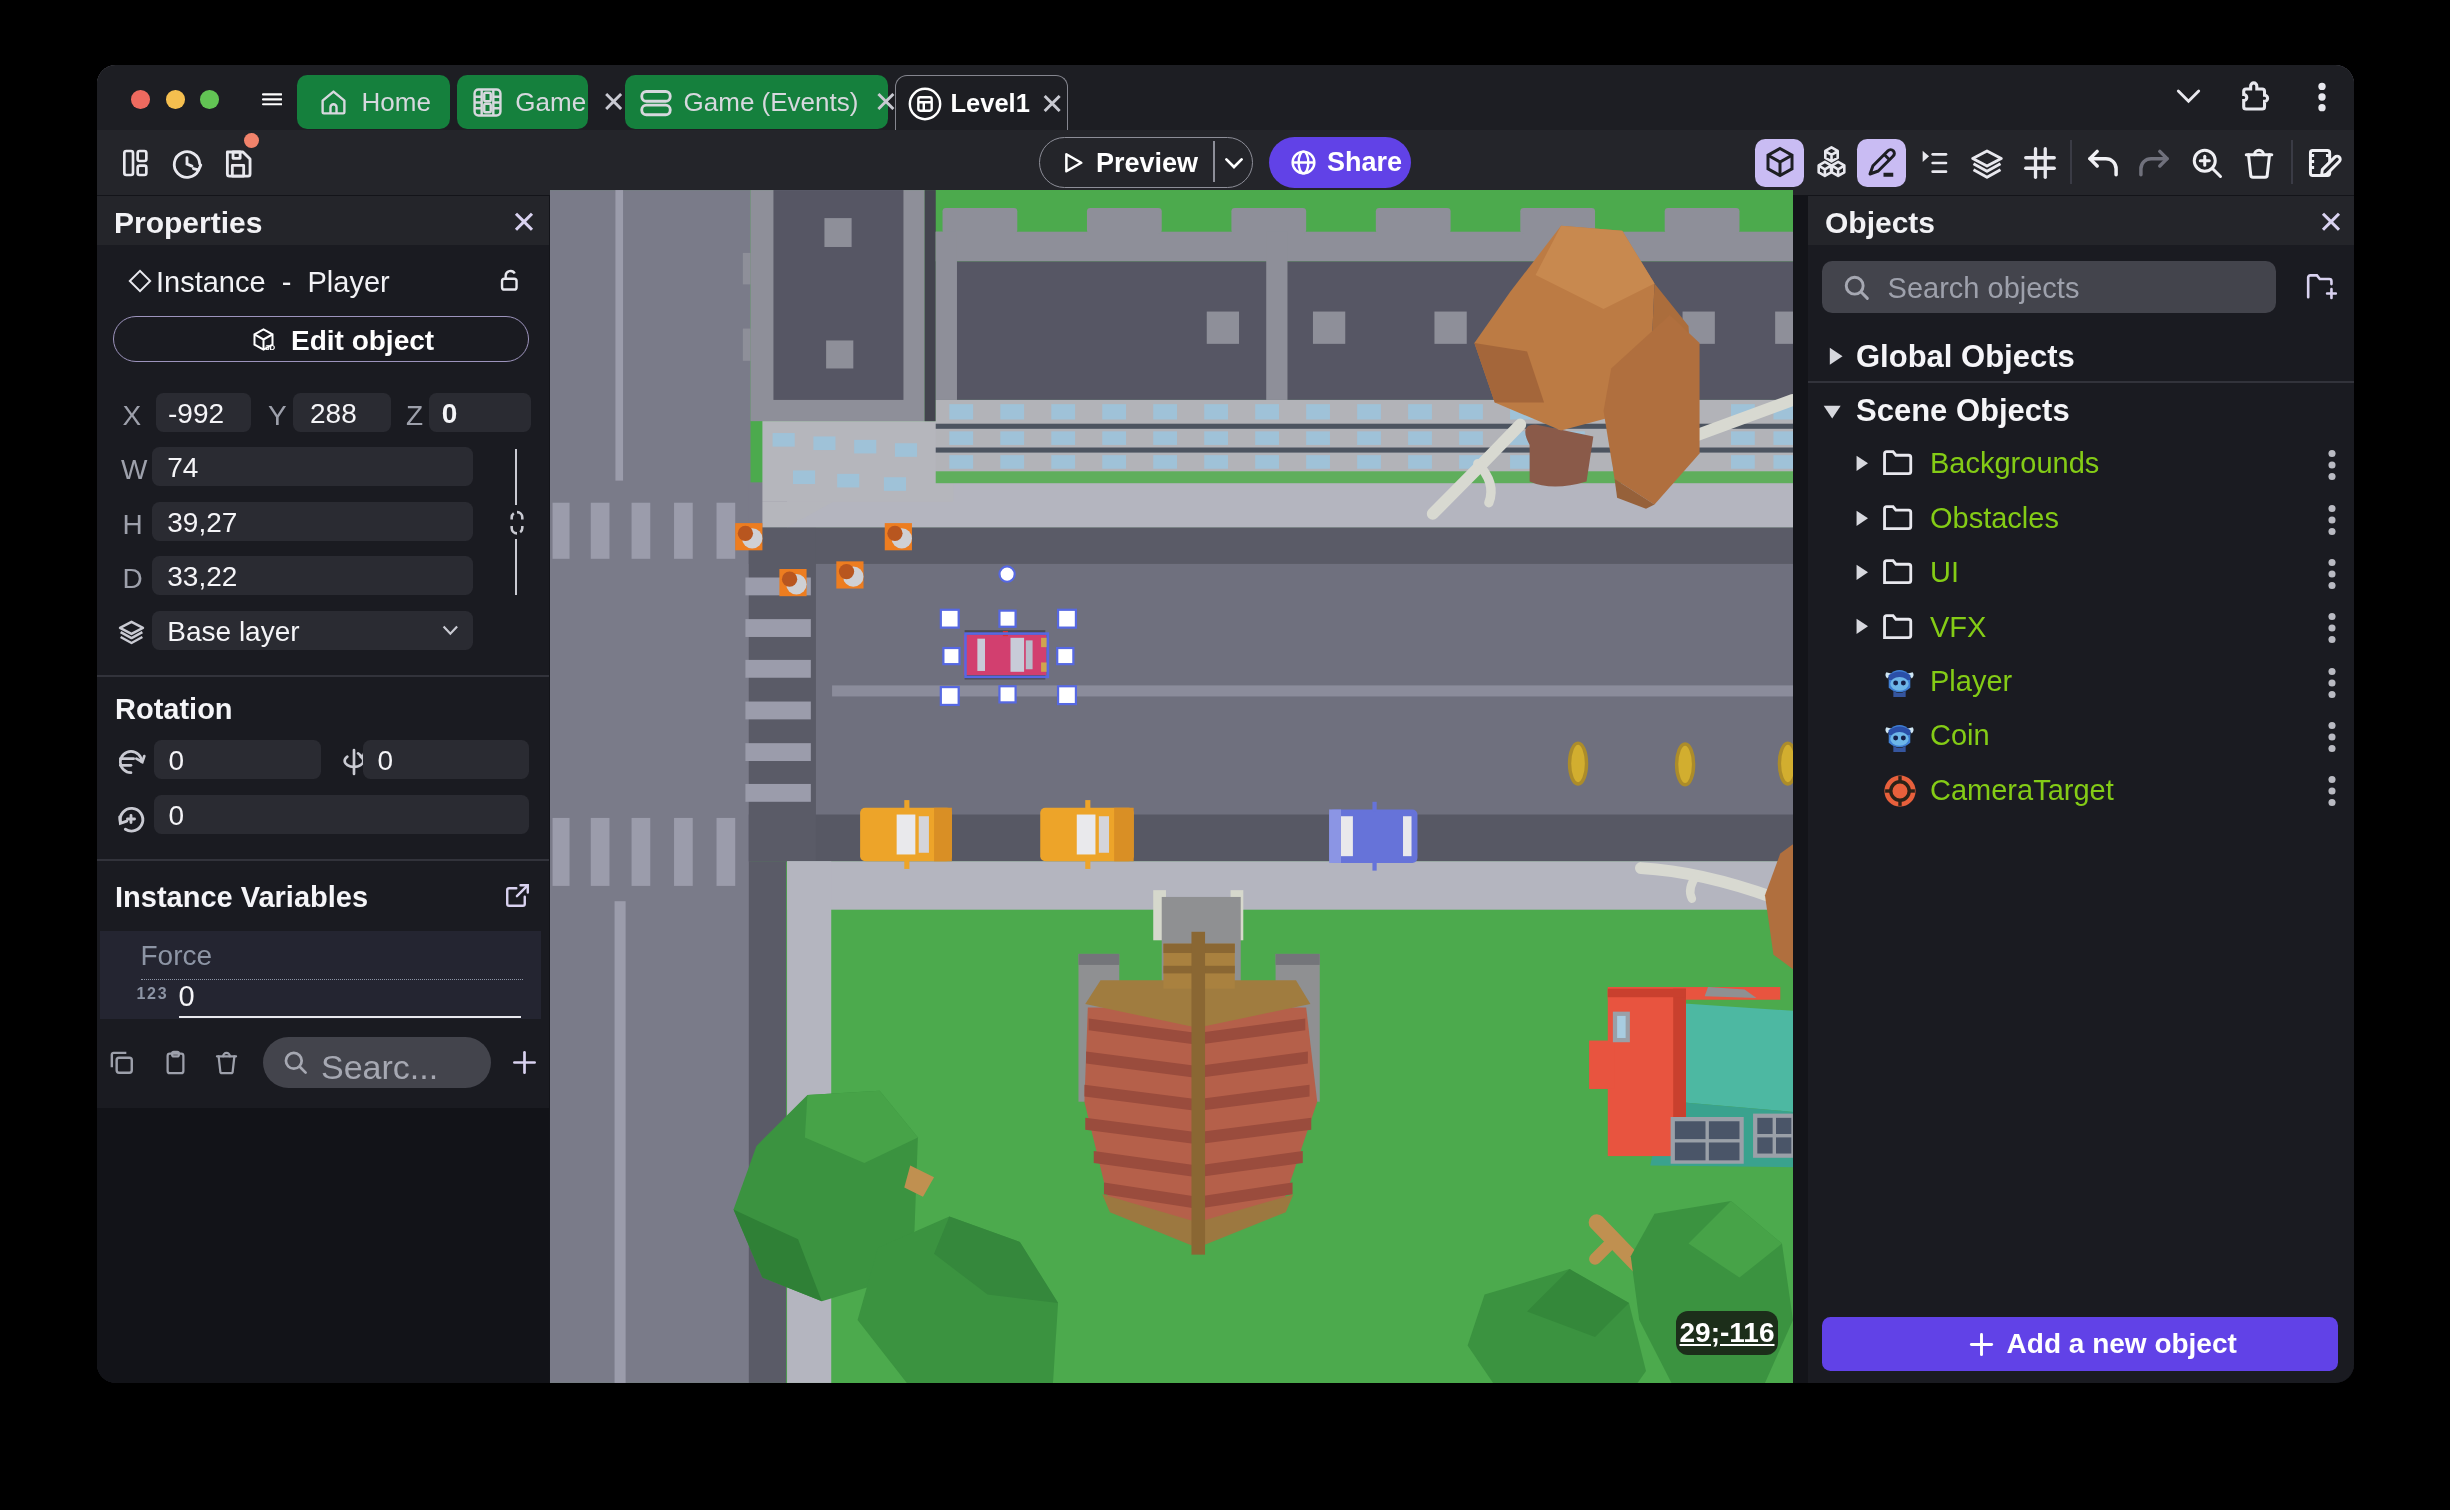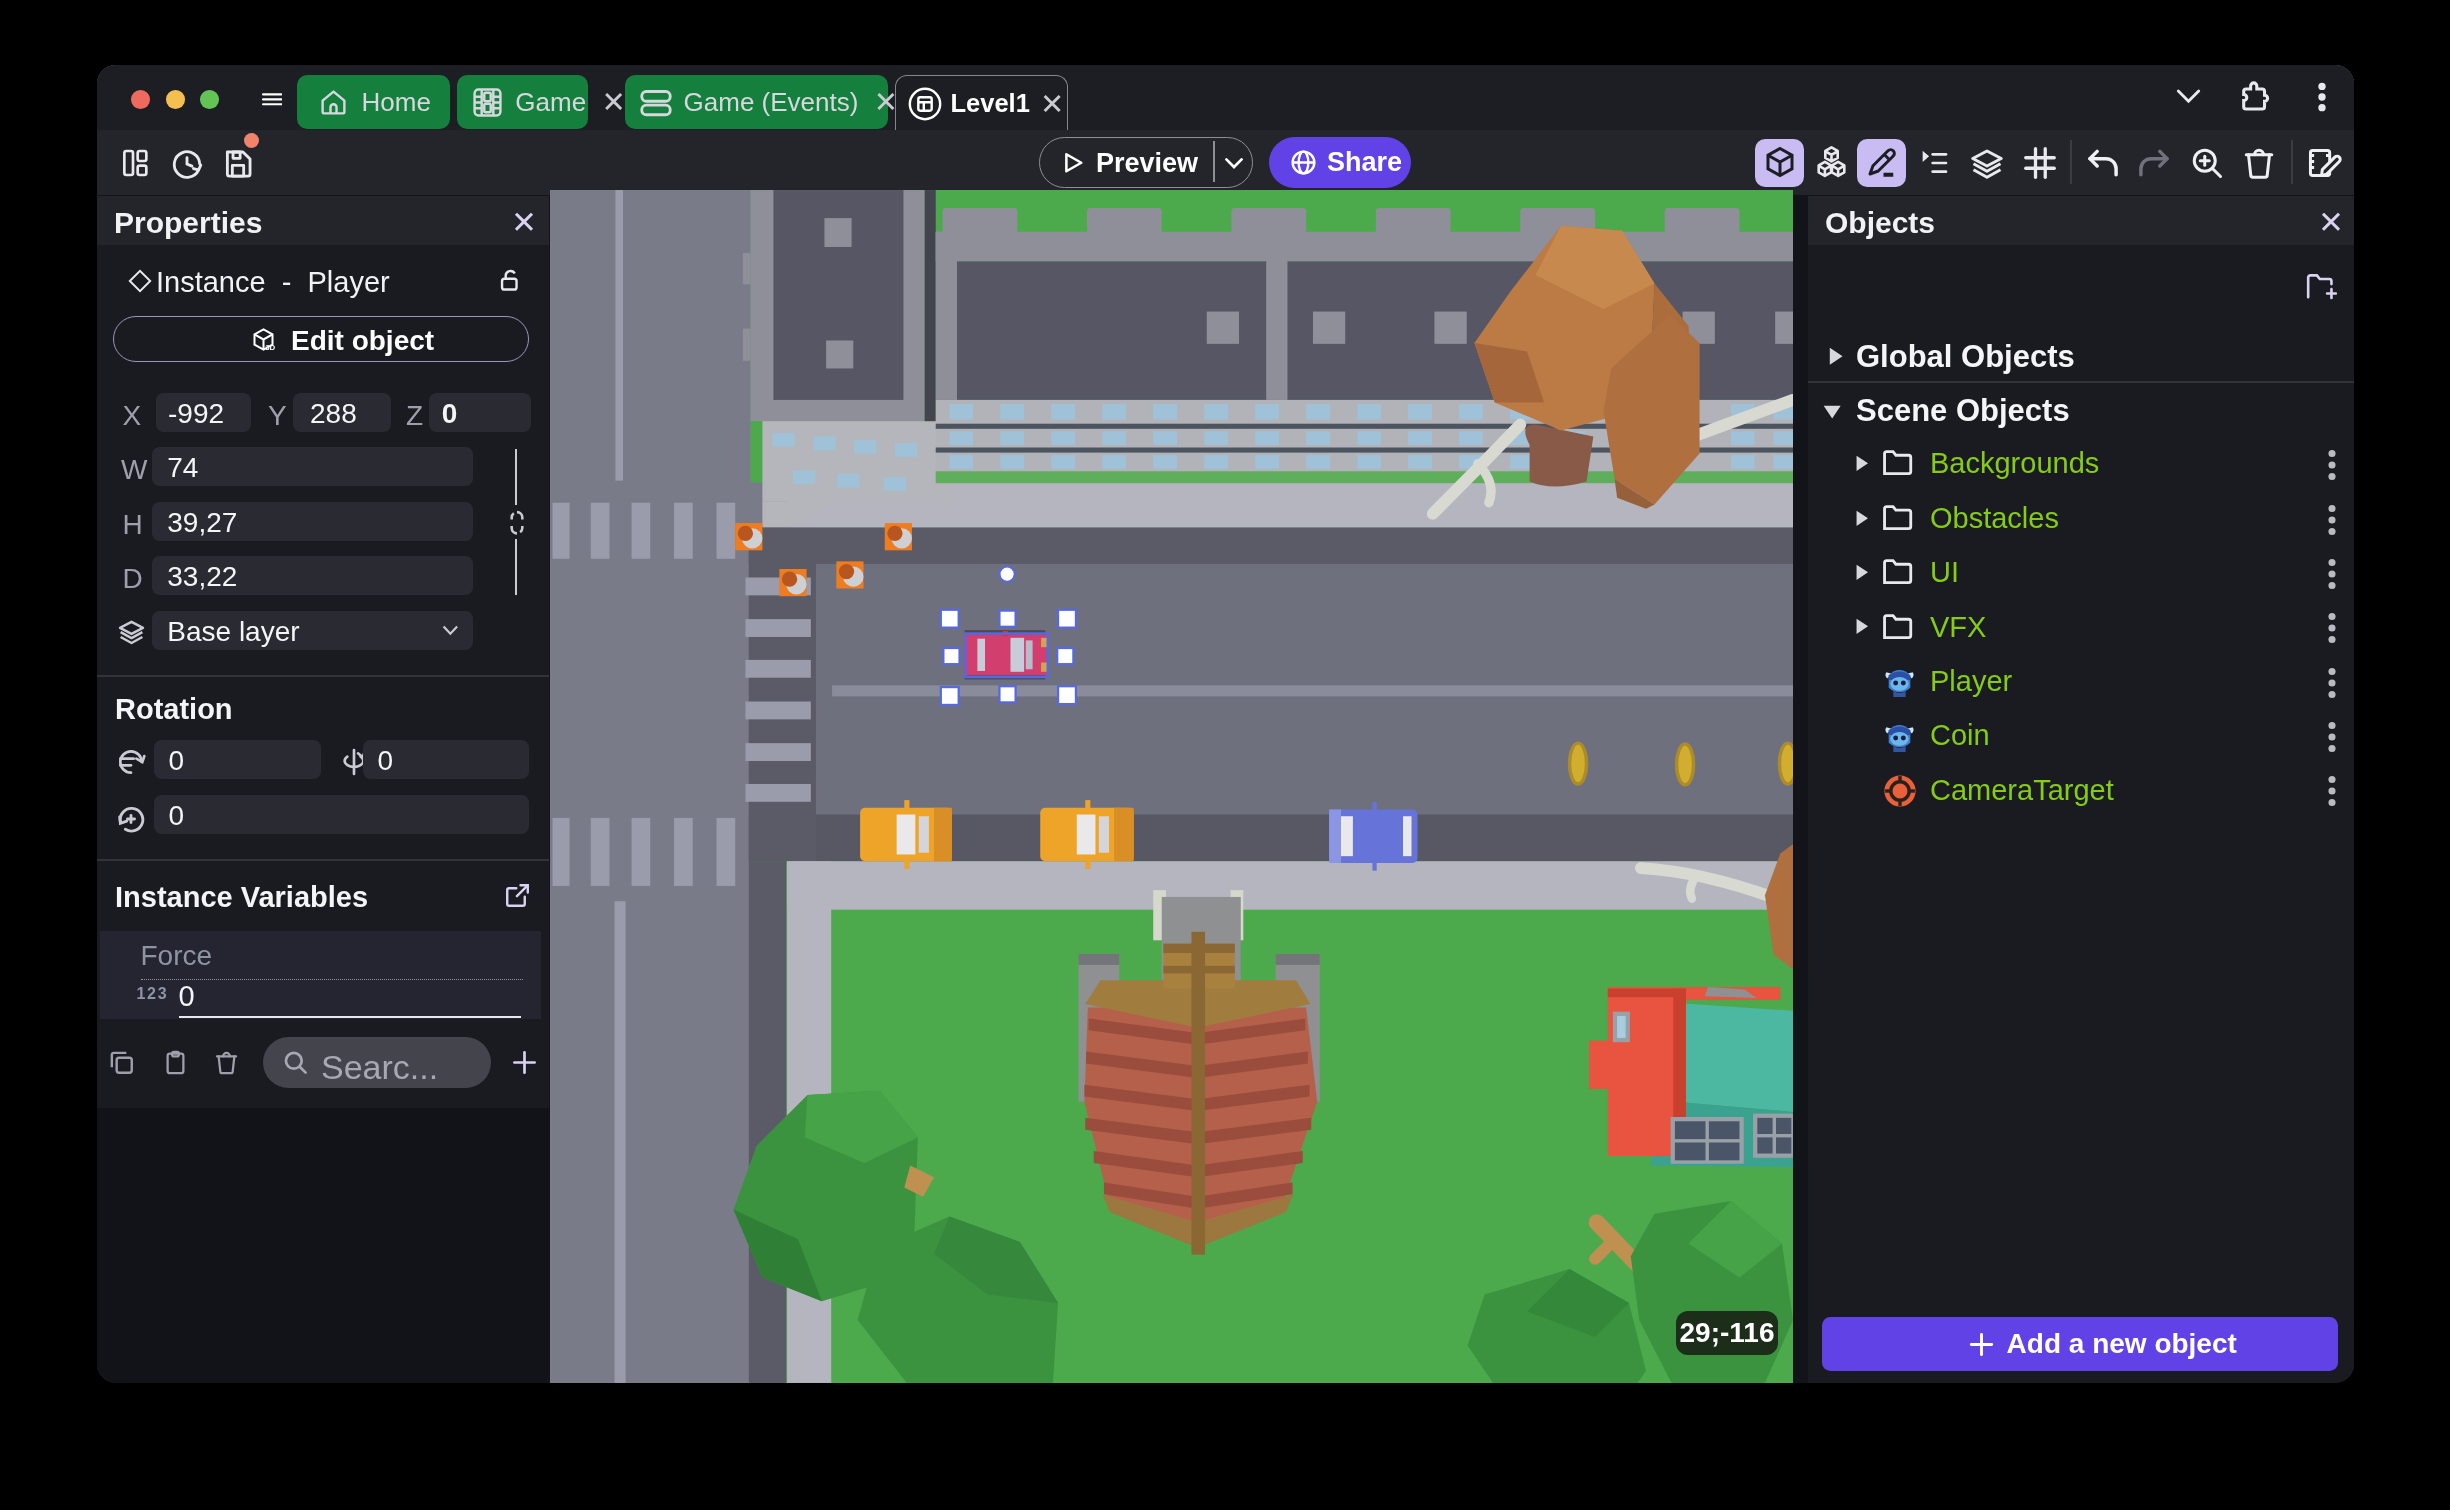--- a/index.html
+++ b/index.html
@@ -510,21 +510,21 @@
         <rect x="460" y="494" width="21" height="21"></rect>
           <rect x="529" y="495" width="19" height="19"></rect>
           <rect x="598" y="494" width="21" height="21"></rect>
         <rect x="463" y="539" width="19" height="19"></rect>
           <rect x="597" y="539" width="19" height="19"></rect>
         <rect x="460" y="585" width="21" height="21"></rect>
           <rect x="529" y="584" width="19" height="19"></rect>
           <rect x="598" y="584" width="21" height="21"></rect>
       </g>
     </svg>
-    <div class="abs" style="left:1126px; top:1121px; width:102px; height:44px; background:rgba(24,32,20,0.88); border-radius:12px; color:#fff; font-size:28px; font-weight:bold; text-align:center; line-height:44px;">29;-116</div>
+    <div class="abs" style="left:1126px; top:1121px; width:102px; height:44px; background:rgba(24,32,20,0.88); border-radius:12px; color:#fff; font-size:28px; font-weight:bold; text-align:center; line-height:44px;text-decoration:underline;">29;-116</div>
   </div>
 
   <div class="panel" style="left:0; top:131px; width:452px; height:1188px;padding-left:40px;">
     <div class="phead">
         <span class="t">Properties</span>
         <span class="x" style="left:414px;">✕</span>
       </div>
 
     <svg class="icon" style="left:31px; top:73px;" width="24" height="24" viewBox="0 0 24 24" fill="none" stroke="#e8e8ee" stroke-width="2">
         <rect x="4.8" y="4.8" width="14.4" height="14.4" transform="rotate(45 12 12)"></rect>
@@ -656,20 +656,27 @@
         <line x1="3" y1="12" x2="21" y2="12"></line>
       </svg>
     <div class="abs" style="left:0; top:912px; width:452px; height:275px; background:#121318;"></div>
   </div>
 
   <div class="panel" style="left:1711px; top:131px; width:546px; height:1188px;">
     <div class="phead">
         <span class="t">Objects</span>
         <span class="x" style="left:510px;">✕</span>
       </div>
+    <div class="pill" style="left:13.6px; top:65px; width:454px; height:52px; border-radius:10.2px;">
+      <svg class="icon" style="left:20.4px; top:12px;" width="29" height="29" viewBox="0 0 24 24" fill="none" stroke="#a6a8b2" stroke-width="2.4" stroke-linecap="round">
+          <circle cx="10.5" cy="10.5" r="7"></circle>
+          <line x1="15.8" y1="15.8" x2="21" y2="21"></line>
+        </svg>
+      <span style="position:absolute; left:66px; top:11px; color:#9ea1ac; font-size:29px;">Search objects</span>
+    </div>
     <svg class="icon" style="left:496px; top:75px;" width="36" height="32" viewBox="0 0 24 22" fill="none" stroke="#d9d2f0" stroke-width="1.8" stroke-linecap="round">
         <path d="M2.5 18 L2.5 4.5 A1.5 1.5 0 0 1 4 3 L8.5 3 L10.5 5.5 L17 5.5 A1.5 1.5 0 0 1 18.5 7 L18.5 9"></path>
         <path d="M18.5 12.5 L18.5 18.5 M15.5 15.5 L21.5 15.5"></path>
       </svg>
 
     <svg class="icon" style="left:18.7px; top:150px;" width="17" height="20.4" viewBox="0 0 12 14">
         <polygon points="2,1 11,7 2,13" fill="#d7d8de"></polygon>
       </svg>
     <span class="sect" style="left:48px; top:143px; font-size:31px;">Global Objects</span>
     <div class="divline" style="left:0; top:185px; width:546px;"></div>

